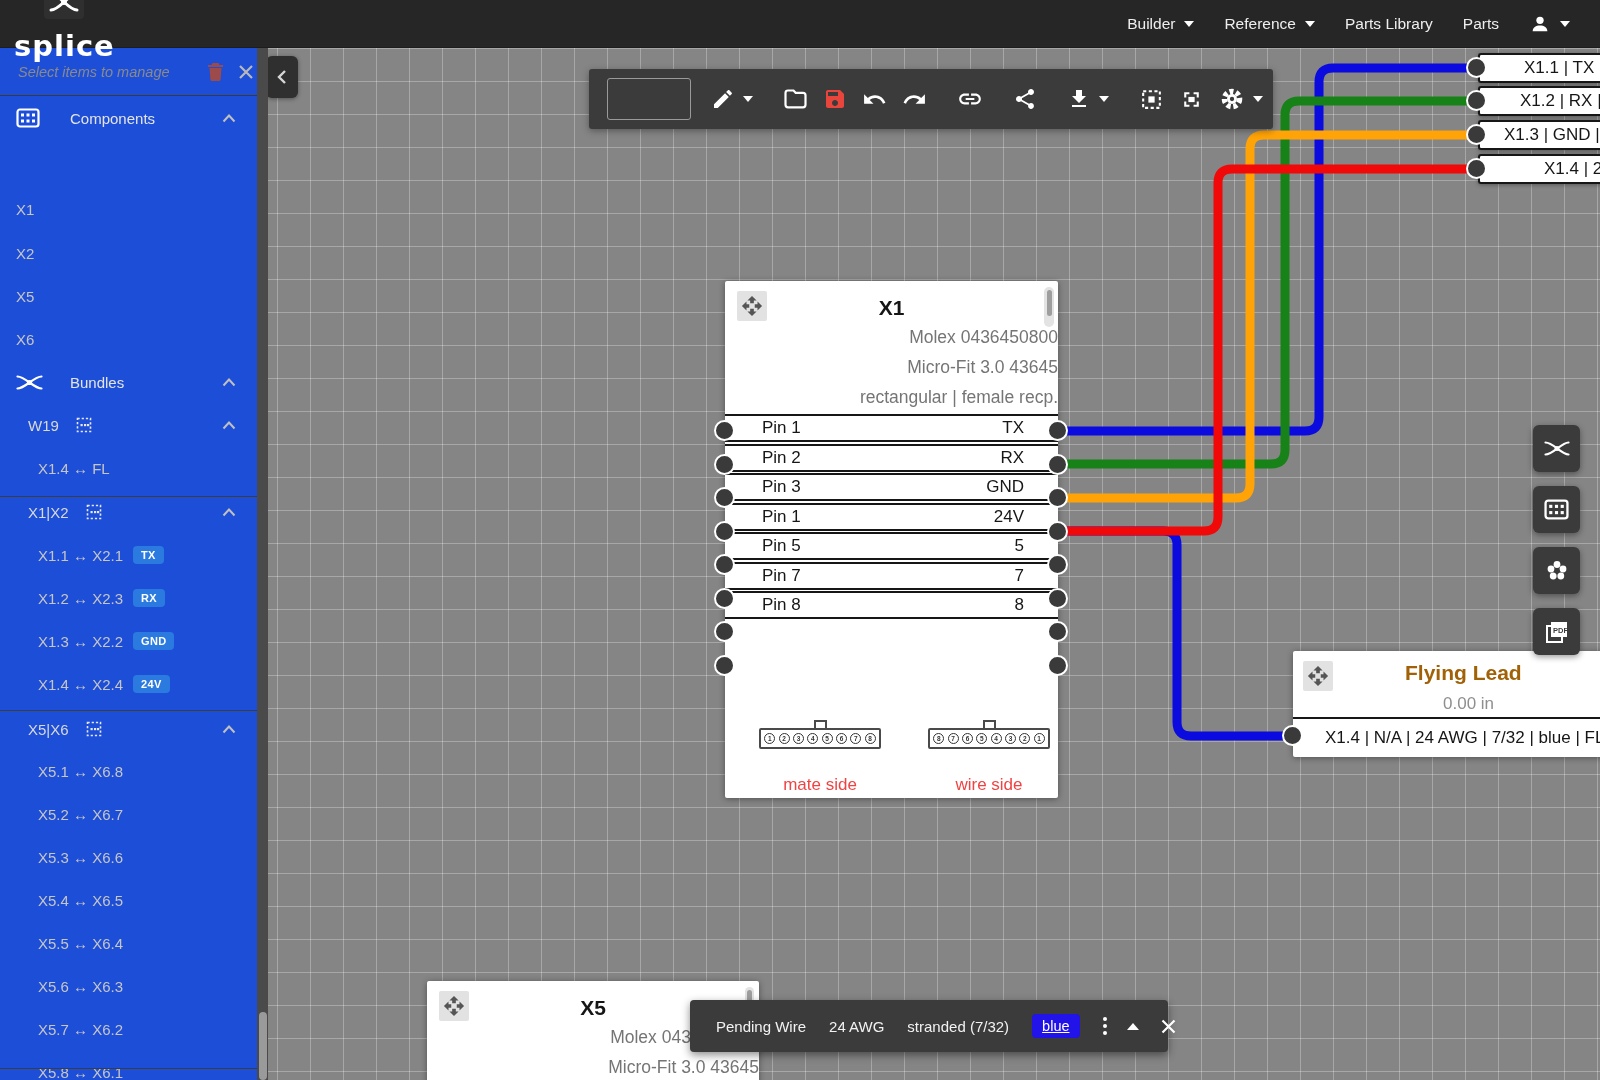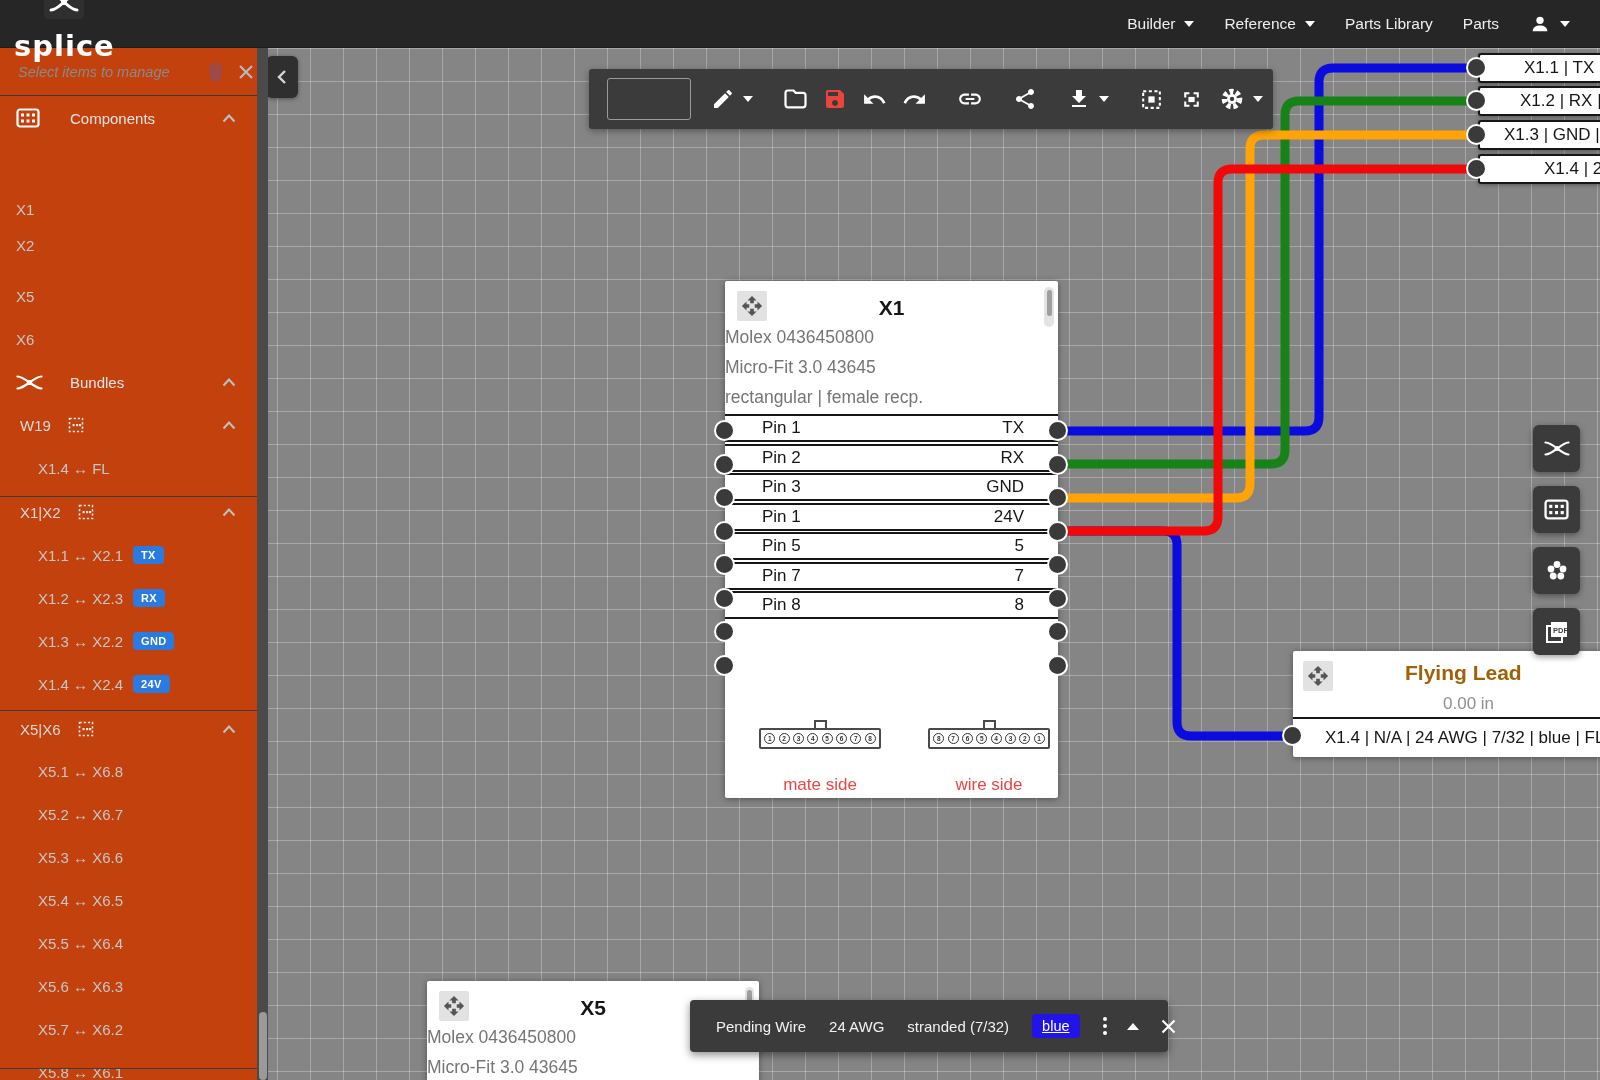--- a/index.html
+++ b/index.html
@@ -15,32 +15,32 @@
     display:flex; align-items:center; justify-content:center; }
   .logo-text { color:#fff; font-family:"DejaVu Sans", sans-serif; font-weight:bold;
     font-size:29px; letter-spacing:1px; }
   .nav-right { position:absolute; right:30px; top:0; height:48px; display:flex;
     align-items:center; gap:30px; }
   .nav-item { color:#eee; font-size:15.5px; display:flex; align-items:center; gap:9px; cursor:pointer; }
   .caret-down { width:0; height:0; border-left:5px solid transparent; border-right:5px solid transparent;
     border-top:6px solid #fff; display:inline-block; }
 
   
-  .sidebar { position:absolute; left:0; top:48px; width:257px; height:1032px; background:#c2410c; z-index:20; }
+  .sidebar { position:absolute; left:0; top:48px; width:257px; height:1032px; background:#1d4ed8; z-index:20; }
   .srow { position:absolute; left:0; width:257px; height:30px; display:flex; align-items:center; color:#c6c6c6; font-size:15px; }
   .search-row { position:absolute; left:0; top:0; width:257px; height:48px; display:flex; align-items:center;
     border-bottom:1px solid #3a3a3a; }
   .search-input { flex:1; margin-left:18px; background:transparent; border:none; outline:none;
     color:#ddd; font-size:14.5px; font-style:italic; font-family:"Liberation Sans",sans-serif; }
   .search-input::placeholder { color:#8a8a8a; }
   .icon-btn { display:flex; align-items:center; justify-content:center; cursor:pointer; }
   .sec-icon { position:absolute; left:16px; display:flex; }
   .sec-label { position:absolute; left:70px; color:#e4e4e4; }
   .chev { position:absolute; right:21px; display:flex; }
-  .grp-label { margin-left:20px; color:#d9d9d9; display:flex; align-items:center; gap:17px; }
+  .grp-label { margin-left:28px; color:#d9d9d9; display:flex; align-items:center; gap:17px; }
   .item-label { margin-left:38px; }
   .comp-item { margin-left:16px; }
   .badge { margin-left:10px; background:#2a7ae0; color:#fff; font-size:11px; font-weight:bold;
     padding:3px 8px; border-radius:4px; letter-spacing:.3px; }
   .divider { position:absolute; left:0; width:257px; height:0; border-top:1px solid #3d3d3d; }
   .side-scroll { position:absolute; left:257px; top:48px; width:11px; height:1032px; background:#4a4a4a; z-index:20; }
   .side-thumb { position:absolute; left:1.5px; top:964px; width:8px; height:68px; background:#9a9a9a; border-radius:4px; }
 
   
   .canvas { position:absolute; left:268px; top:48px; width:1332px; height:1032px; background-color:#858585;
@@ -64,21 +64,21 @@
   .tb-sep { width:1.5px; height:38px; background:#5f5f5f; margin-right:15px; }
 
   
   .card { position:absolute; background:#fff; border-radius:2px; box-shadow:0 1px 6px rgba(0,0,0,.4); z-index:3; }
   .x1-card { left:725px; top:281px; width:333px; height:517px; }
   .x5-card { left:427px; top:981px; width:332px; height:160px; z-index:4; }
   .fl-card { left:1293px; top:651px; width:420px; height:106px; }
   .drag-handle { position:absolute; width:30px; height:30px; background:#e2e2e2; border-radius:2px;
     display:flex; align-items:center; justify-content:center; cursor:move; }
   .card-title { text-align:center; font-size:21px; font-weight:bold; color:#161616; padding-top:13px; line-height:28px; }
-  .card-sub { text-align:left; font-size:17.5px; color:#757575; line-height:30px; }
+  .card-sub { text-align:right; font-size:17.5px; color:#757575; line-height:30px; }
   .pin-rows { position:absolute; left:0; top:133px; width:100%; }
   .pin-row { height:28px; border-top:2px solid #161616; border-bottom:2px solid #161616; margin-bottom:1.5px;
     display:flex; align-items:center; justify-content:space-between; padding:0 34px 0 37px;
     font-size:17px; color:#161616; background:#fff; cursor:pointer; }
   .card-scroll { position:absolute; border-radius:5px; background:#e3e3e3; }
   .card-scroll .thumb { margin:3px auto 0; width:5px; height:26px; background:#9e9e9e; border-radius:3px; }
   .pin-dot { position:absolute; width:21px; height:21px; border-radius:50%; background:#3a3a3a;
     border:2.5px solid #fff; z-index:4; cursor:crosshair; }
 
   .conn-widget { position:absolute; top:439px; width:122px; }
@@ -187,21 +187,21 @@
       <span class="sec-label">Components</span>
       <span class="chev">
         <svg width="14" height="9" viewBox="0 0 14 9">
             <polyline points="1.5,7.5 7,1.5 12.5,7.5" stroke="#c0c0c0" stroke-width="2" fill="none"></polyline>
           </svg>
       </span>
     </div>
     <div class="srow" style="top:146px">
         <span class="comp-item">X1</span>
       </div>
-    <div class="srow" style="top:182px">
+    <div class="srow" style="top:190px">
         <span class="comp-item">X2</span>
       </div>
     <div class="srow" style="top:233px">
         <span class="comp-item">X5</span>
       </div>
     <div class="srow" style="top:276px">
         <span class="comp-item">X6</span>
       </div>
 
     <div class="srow" style="top:319px">

